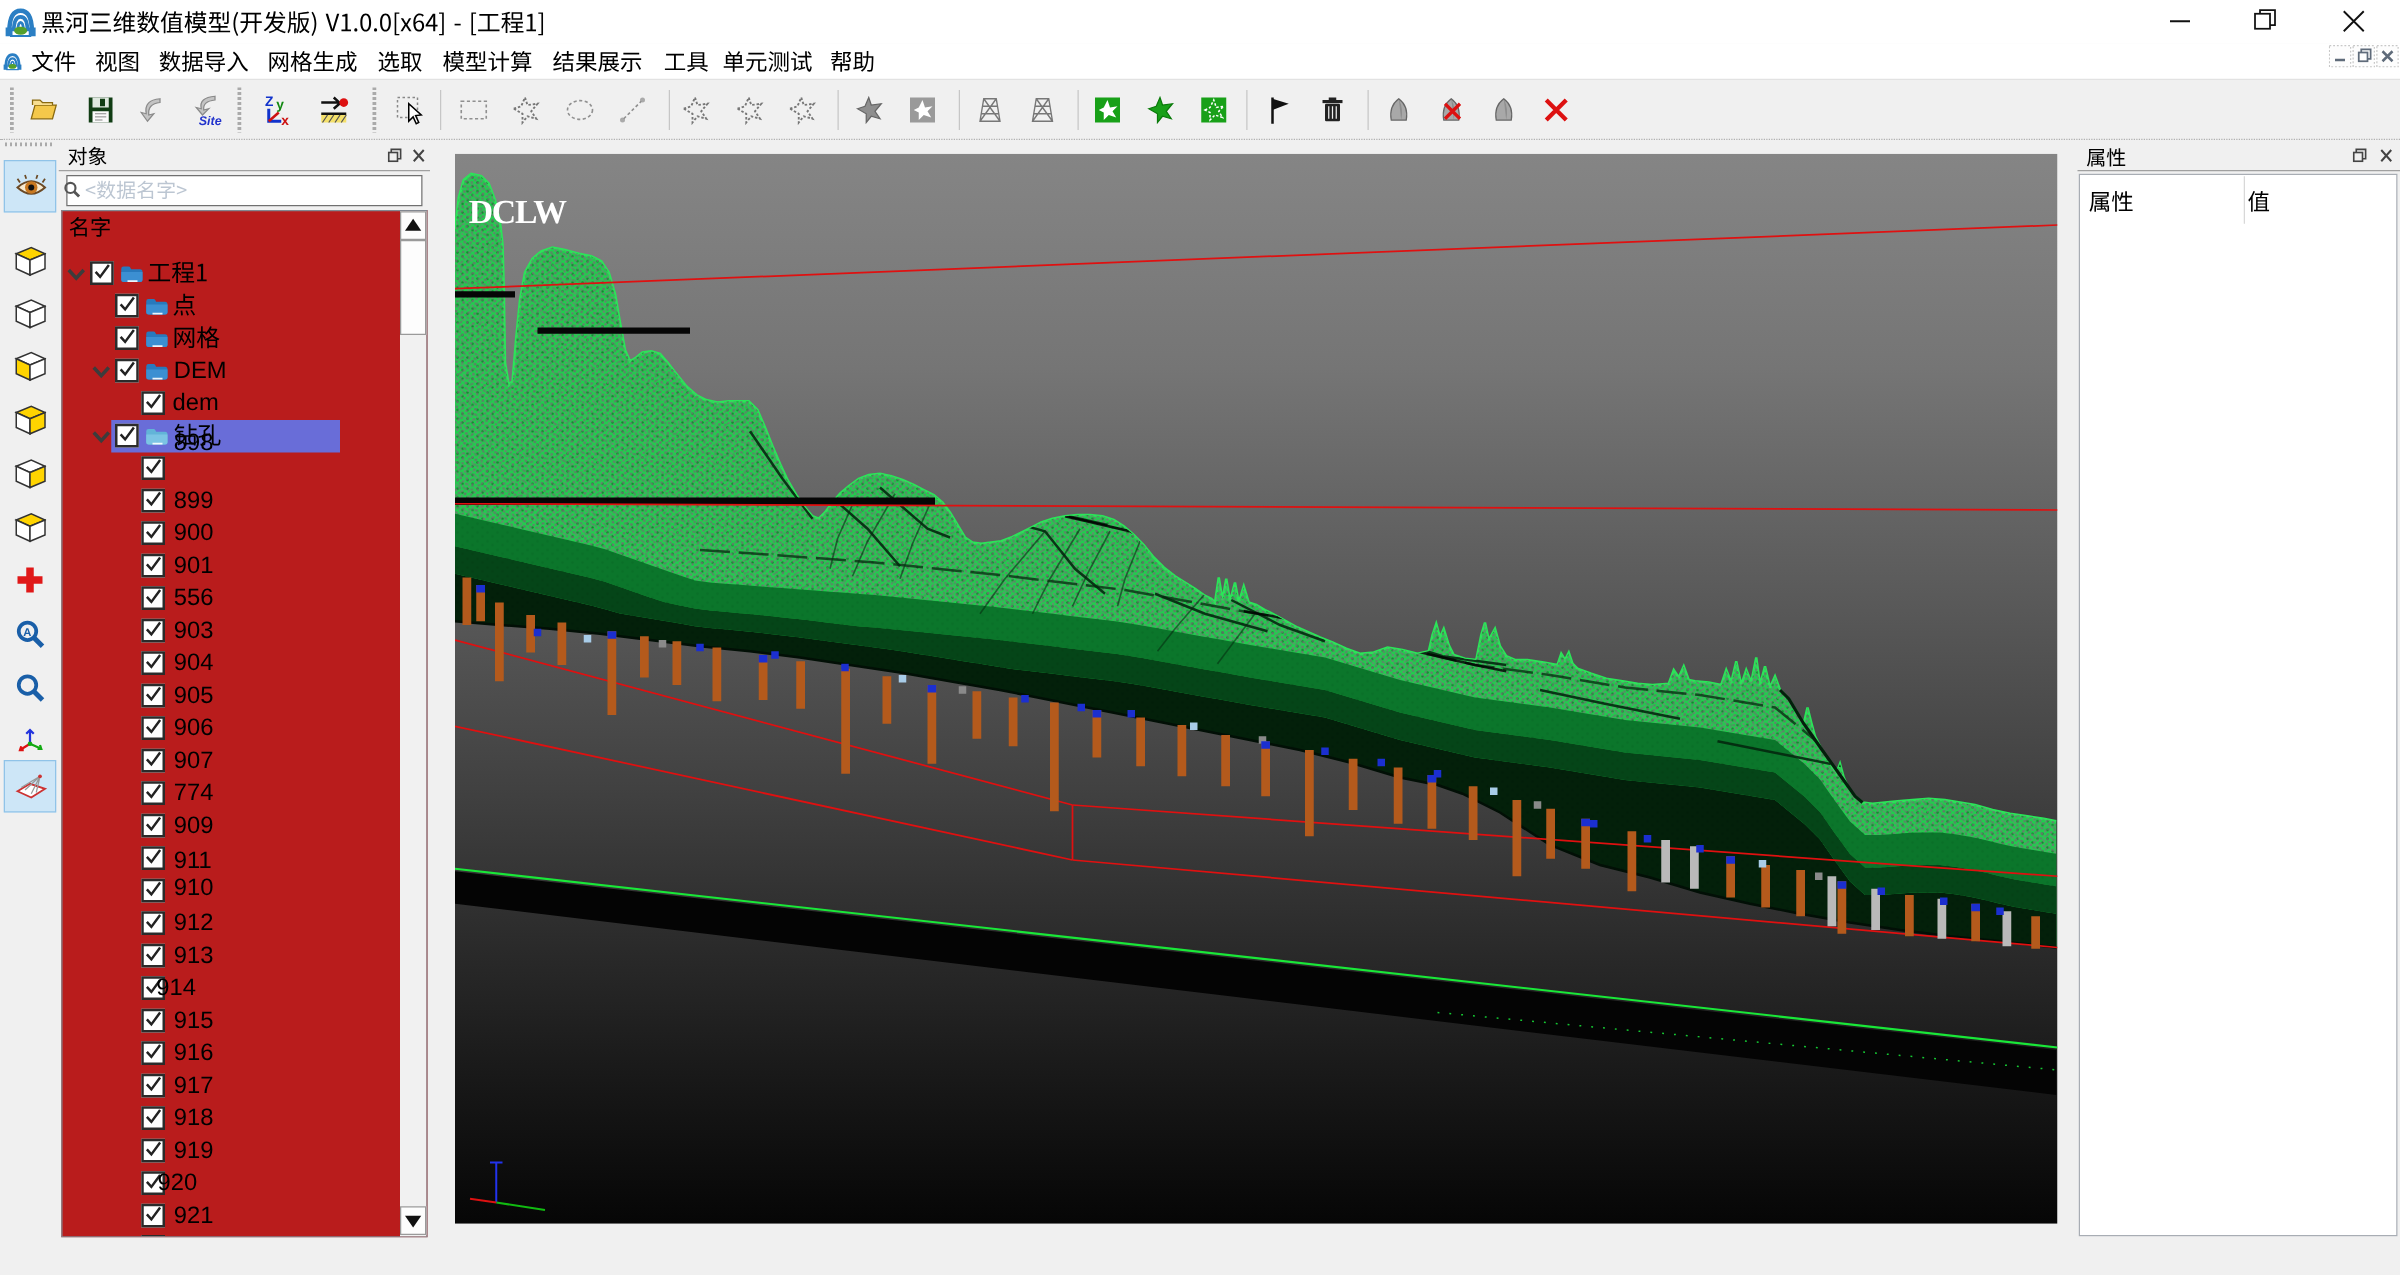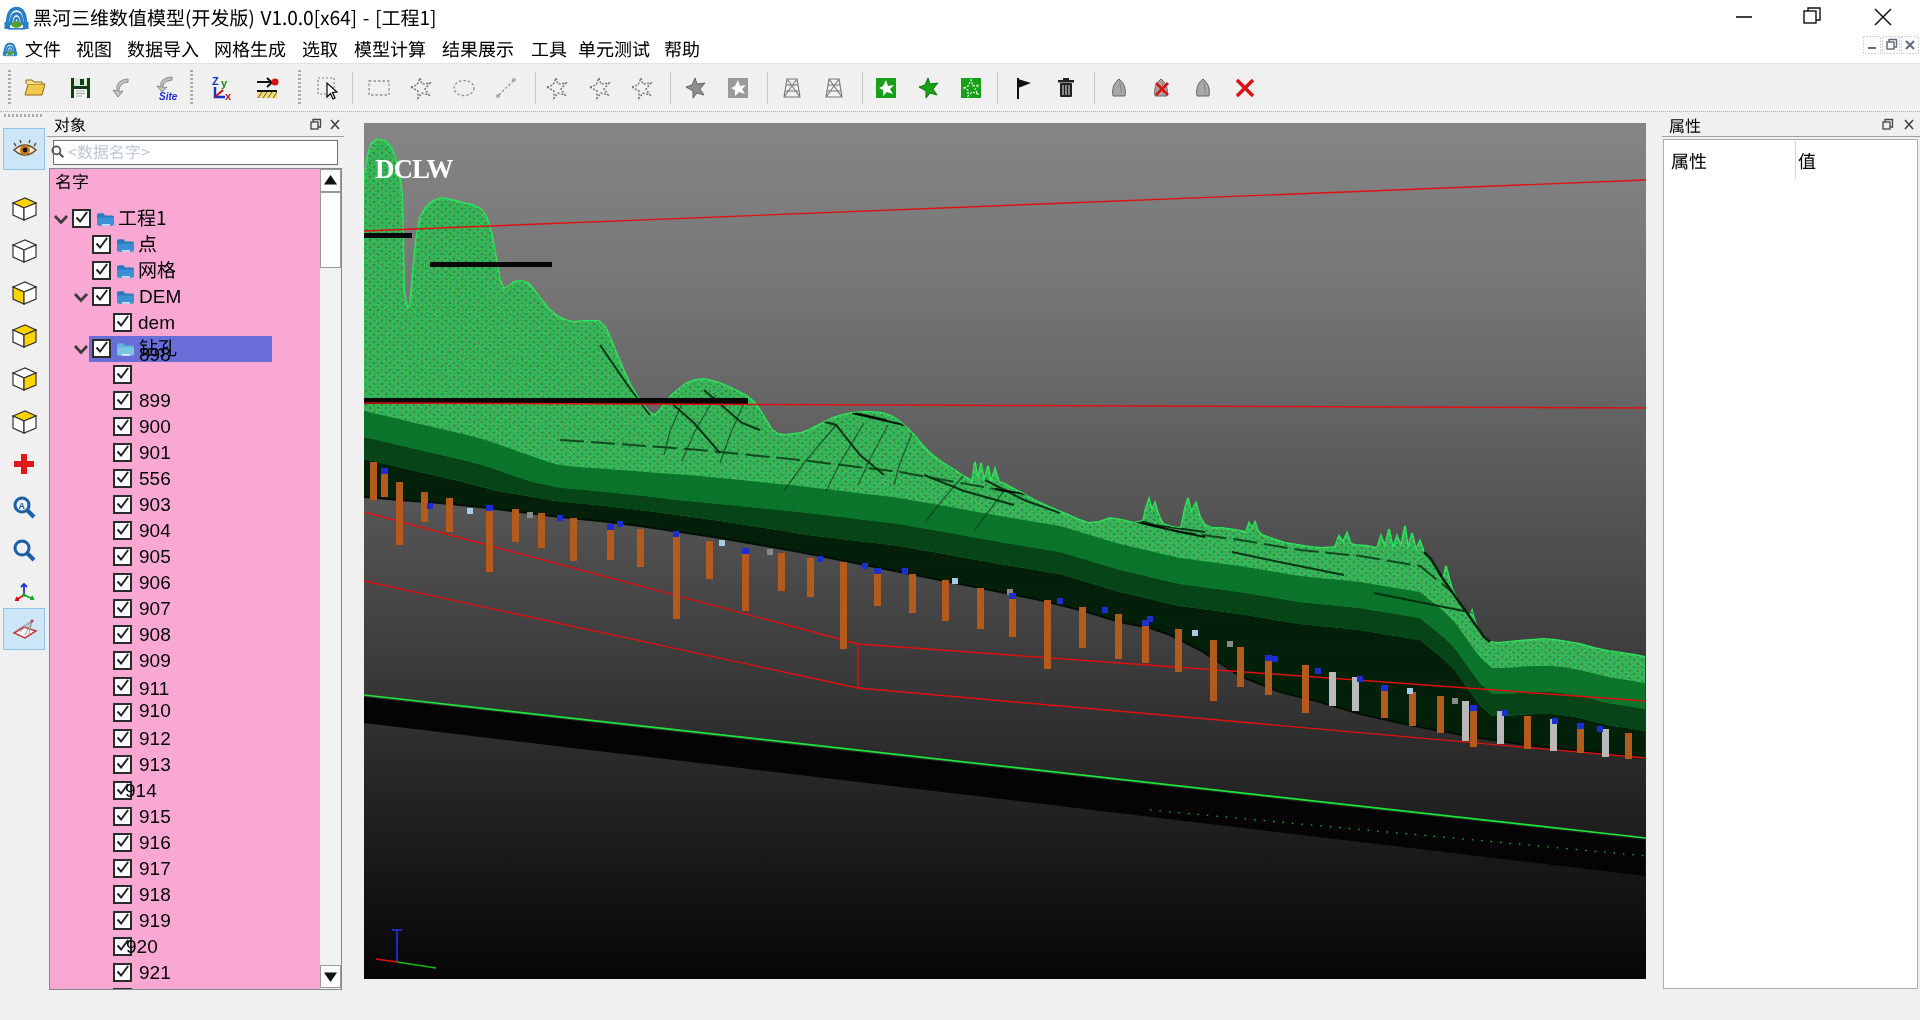--- a/index.html
+++ b/index.html
@@ -280,21 +280,21 @@
 <svg class="abs" style="left:308px;top:118px" width="34" height="14">
 <rect x="3" y="4" width="7" height="7" fill="none" stroke="#444" stroke-width="1.3"></rect>
 <path d="M5 4 L5 1.5 L12.5 1.5 L12.5 9 L10 9" fill="none" stroke="#444" stroke-width="1.3"></path>
 <path d="M23 2 L31 11 M31 2 L23 11" stroke="#444" stroke-width="1.6"></path>
 </svg>
 <div class="abs" style="left:53px;top:140px;width:285px;height:25px;background:#fff;border:1px solid #707070"></div>
 <svg class="abs" style="left:50px;top:144px" width="15" height="15" viewBox="0 0 26 26">
       <circle cx="11" cy="11" r="7" fill="none" stroke="#555" stroke-width="3"></circle>
       <line x1="16" y1="16" x2="23" y2="23" stroke="#555" stroke-width="4"></line>
     </svg>
-<div class="abs" style="left:49px;top:168px;width:293px;height:822px;background:#f9a8d4;border:1px solid #828790;overflow:hidden">
+<div class="abs" style="left:49px;top:168px;width:293px;height:822px;background:#b91c1c;border:1px solid #828790;overflow:hidden">
 <div style="position:relative;left:-49px;top:-168px;width:1920px;height:1020px">
         <div style="position:absolute;left:88px;top:335px;width:183px;height:26px;background:#696dd8"></div>
         <svg style="position:absolute;left:52px;top:213px" width="16" height="11" viewBox="0 0 16 11">
           <path d="M2 2 L8 8.5 L14 2" stroke="#3c3c3c" stroke-width="2.8" fill="none"></path>
         </svg>
         <div style="position:absolute;left:71px;top:208px;width:19px;height:19px;border:2px solid #2b2b2b;background:#fff">
           <svg width="17" height="17" viewBox="0 0 17 17" style="position:absolute;left:-1px;top:-2px">
             <path d="M3.5 8.5l3.6 4 7-9.5" stroke="#222" stroke-width="2" fill="none"></path>
           </svg>
         </div>
@@ -414,21 +414,21 @@
           <svg width="17" height="17" viewBox="0 0 17 17" style="position:absolute;left:-1px;top:-2px">
             <path d="M3.5 8.5l3.6 4 7-9.5" stroke="#222" stroke-width="2" fill="none"></path>
           </svg>
         </div>
         <span style="position:absolute;left:138px;top:598px;font:19px/19px 'Liberation Sans',sans-serif;color:#000">907</span>
         <div style="position:absolute;left:112px;top:624px;width:19px;height:19px;border:2px solid #2b2b2b;background:#fff">
           <svg width="17" height="17" viewBox="0 0 17 17" style="position:absolute;left:-1px;top:-2px">
             <path d="M3.5 8.5l3.6 4 7-9.5" stroke="#222" stroke-width="2" fill="none"></path>
           </svg>
         </div>
-        <span style="position:absolute;left:138px;top:624px;font:19px/19px 'Liberation Sans',sans-serif;color:#000">908</span>
+        <span style="position:absolute;left:138px;top:624px;font:19px/19px 'Liberation Sans',sans-serif;color:#000">774</span>
         <div style="position:absolute;left:112px;top:650px;width:19px;height:19px;border:2px solid #2b2b2b;background:#fff">
           <svg width="17" height="17" viewBox="0 0 17 17" style="position:absolute;left:-1px;top:-2px">
             <path d="M3.5 8.5l3.6 4 7-9.5" stroke="#222" stroke-width="2" fill="none"></path>
           </svg>
         </div>
         <span style="position:absolute;left:138px;top:650px;font:19px/19px 'Liberation Sans',sans-serif;color:#000">909</span>
         <div style="position:absolute;left:112px;top:676px;width:19px;height:19px;border:2px solid #2b2b2b;background:#fff">
           <svg width="17" height="17" viewBox="0 0 17 17" style="position:absolute;left:-1px;top:-2px">
             <path d="M3.5 8.5l3.6 4 7-9.5" stroke="#222" stroke-width="2" fill="none"></path>
           </svg>

